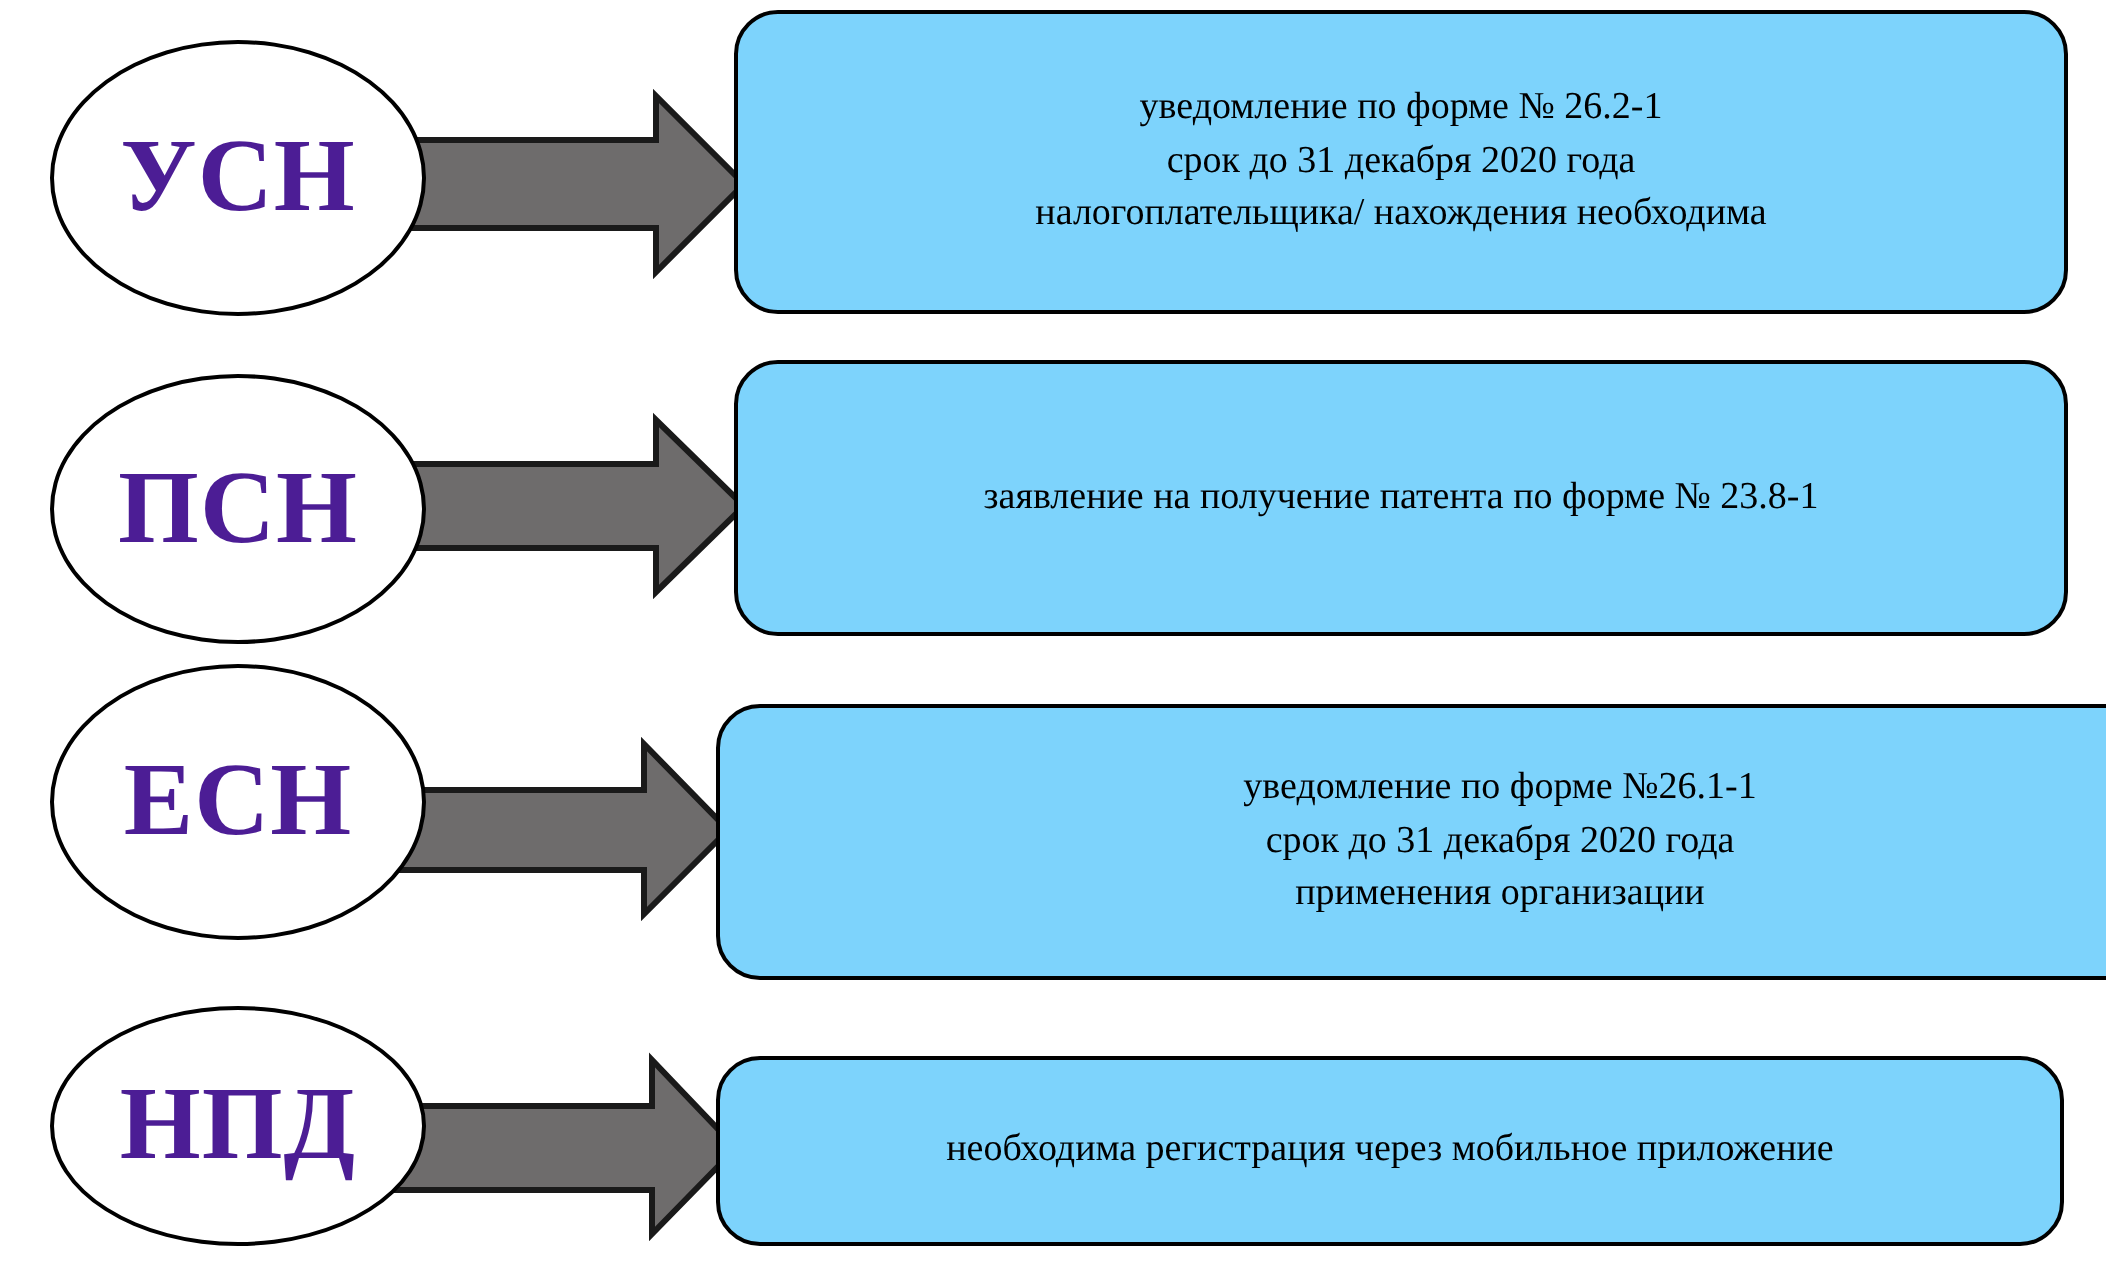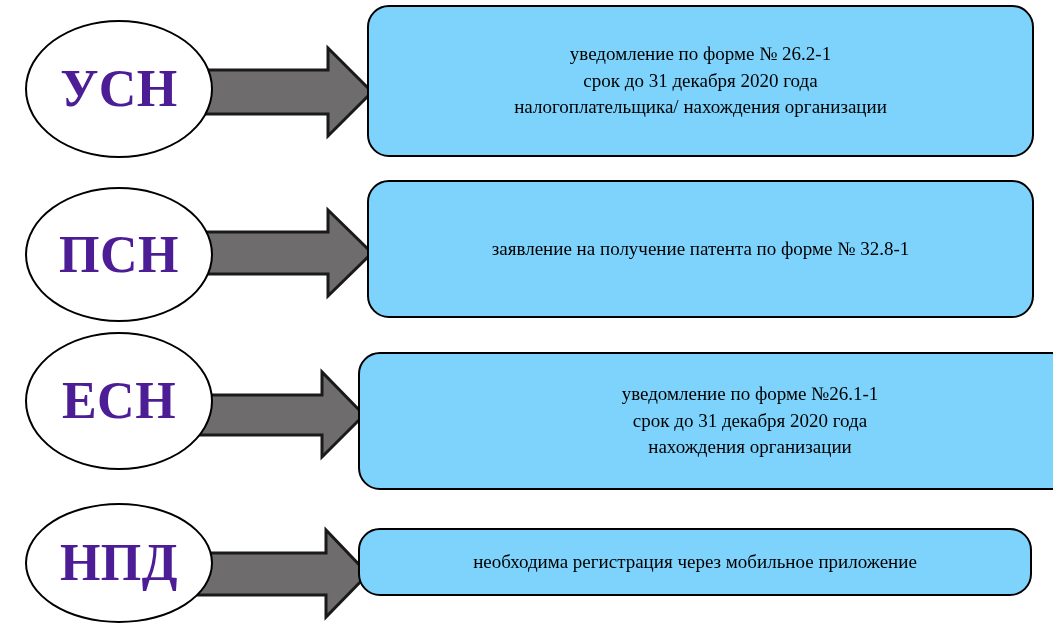--- a/index.html
+++ b/index.html
@@ -92,70 +92,70 @@
 
     <div class="arrow-wrap" style="left:196px; top:44px; width:180px; height:96px;">
       <svg width="180" height="96" viewBox="0 0 180 96">
         <polygon points="2,26 132,26 132,4 176,48 132,92 132,70 2,70" fill="#6e6c6c" stroke="#1a1a1a" stroke-width="3" stroke-linejoin="miter"></polygon>
       </svg>
     </div>
 
     <div class="info-box" style="left:367px; top:5px; width:667px; height:152px;">
       <div class="info-line">уведомление по форме № 26.2-1</div>
       <div class="info-line">срок до 31 декабря 2020 года</div>
-      <div class="info-line">налогоплательщика/ нахождения организации</div>
+      <div class="info-line">налогоплательщика/ нахождения необходима</div>
     </div>
   </div>
 
   <div class="row">
 
     <div class="node-ellipse" style="left:25px; top:187px; width:188px; height:135px;">
       <span class="node-label">ПСН</span>
     </div>
 
     <div class="arrow-wrap" style="left:196px; top:206px; width:180px; height:94px;">
       <svg width="180" height="94" viewBox="0 0 180 94">
         <polygon points="2,26 132,26 132,4 176,47 132,90 132,68 2,68" fill="#6e6c6c" stroke="#1a1a1a" stroke-width="3" stroke-linejoin="miter"></polygon>
       </svg>
     </div>
 
     <div class="info-box" style="left:367px; top:180px; width:667px; height:138px;">
-      <div class="info-line">заявление на получение патента по форме № 32.8-1</div>
+      <div class="info-line">заявление на получение патента по форме № 23.8-1</div>
     </div>
   </div>
 
   <div class="row">
 
     <div class="node-ellipse" style="left:25px; top:332px; width:188px; height:138px;">
       <span class="node-label">ЕСН</span>
     </div>
 
     <div class="arrow-wrap" style="left:196px; top:367px; width:172px; height:94px;">
       <svg width="172" height="94" viewBox="0 0 172 94">
         <polygon points="2,28 126,28 126,5 168,48 126,90 126,68 2,68" fill="#6e6c6c" stroke="#1a1a1a" stroke-width="3" stroke-linejoin="miter"></polygon>
       </svg>
     </div>
 
     <div class="info-box" style="left:358px; top:352px; width:784px; height:138px;">
       <div class="info-line">уведомление по форме №26.1-1</div>
       <div class="info-line">срок до 31 декабря 2020 года</div>
-      <div class="info-line">нахождения организации</div>
+      <div class="info-line">применения организации</div>
     </div>
   </div>
 
   <div class="row">
 
     <div class="node-ellipse" style="left:25px; top:503px; width:188px; height:120px;">
       <span class="node-label">НПД</span>
     </div>
 
     <div class="arrow-wrap" style="left:196px; top:525px; width:176px; height:96px;">
       <svg width="176" height="96" viewBox="0 0 176 96">
         <polygon points="2,28 130,28 130,5 172,49 130,92 130,70 2,70" fill="#6e6c6c" stroke="#1a1a1a" stroke-width="3" stroke-linejoin="miter"></polygon>
       </svg>
     </div>
 
-    <div class="info-box" style="left:358px; top:528px; width:674px; height:68px;">
+    <div class="info-box" style="left:358px; top:528px; width:674px; height:95px;">
       <div class="info-line">необходима регистрация через мобильное приложение</div>
     </div>
   </div>
 
 </div>
 
 </body></html>

